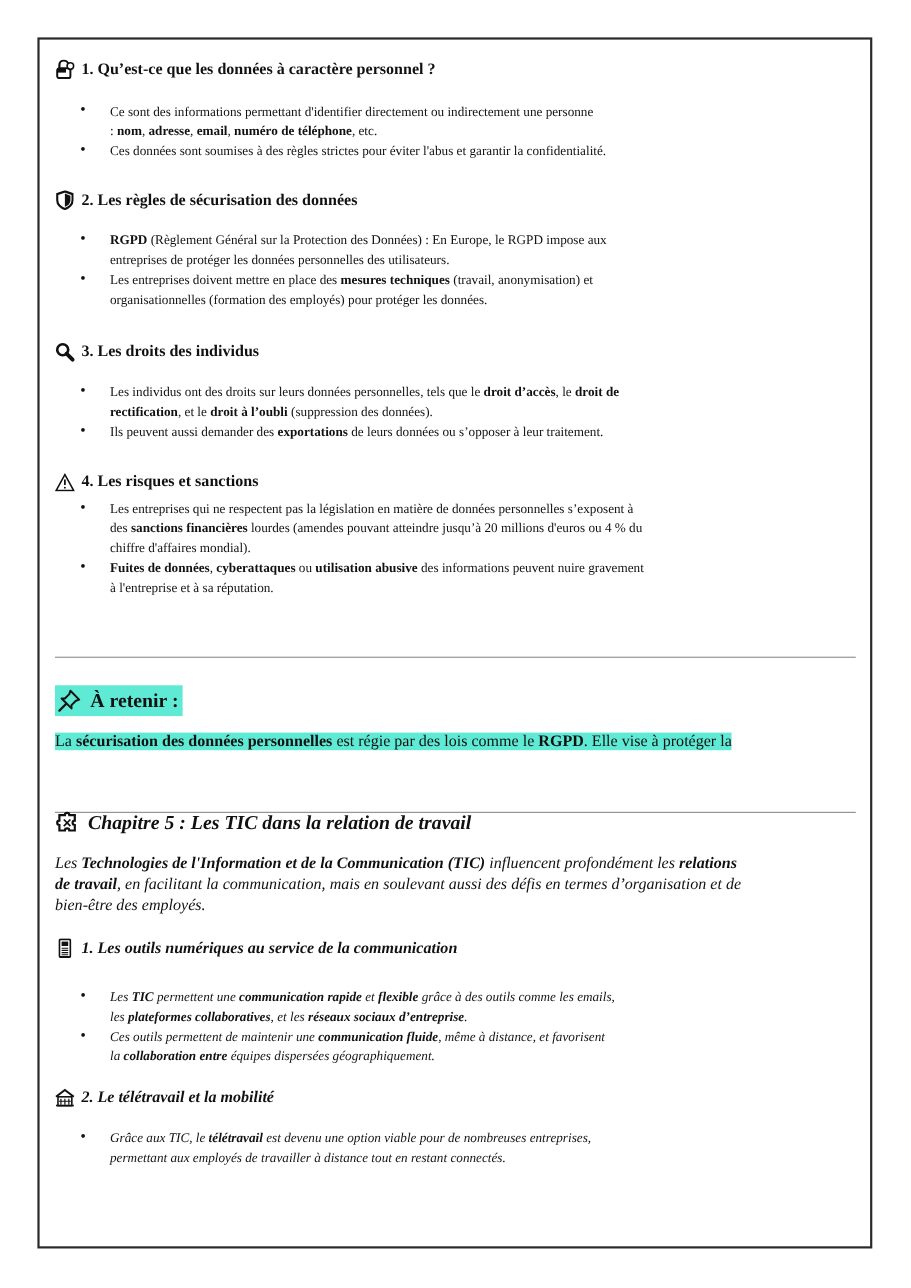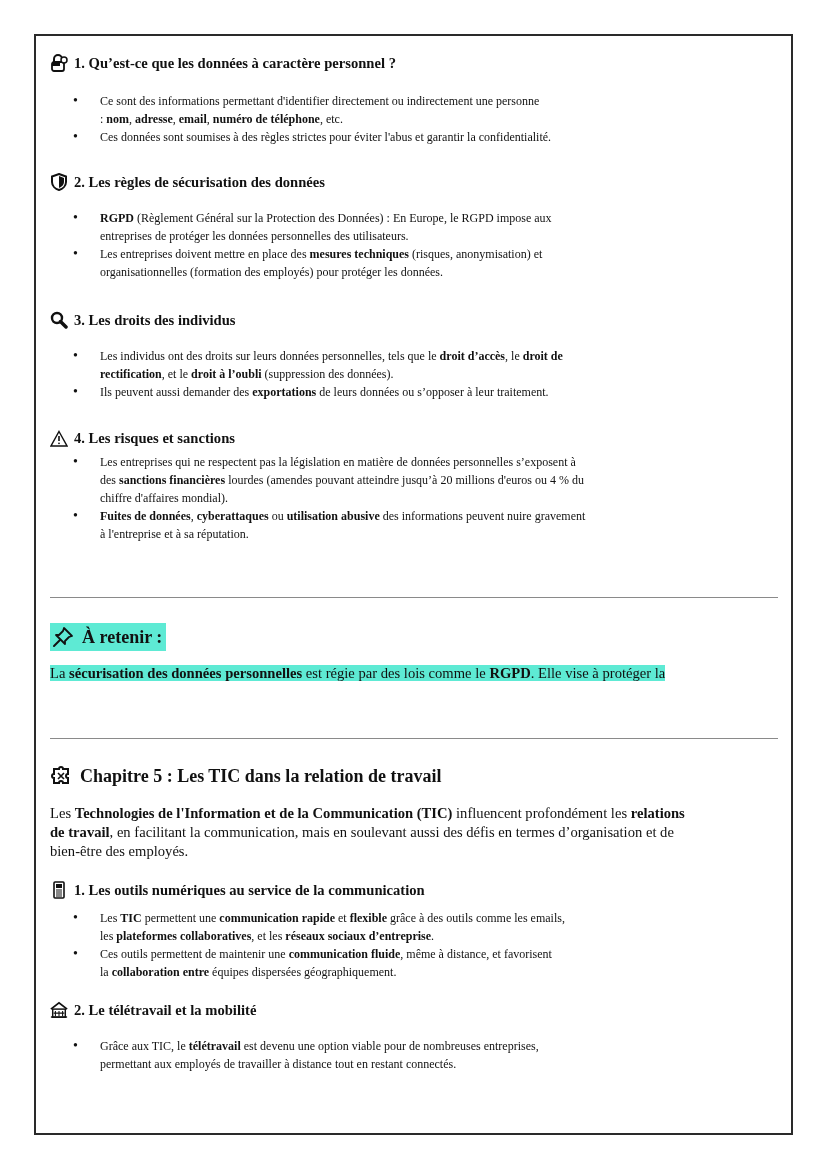--- a/index.html
+++ b/index.html
@@ -52,21 +52,21 @@
       <span class="ic">
         <svg width="16" height="18" viewBox="0 0 16 18">
             <path d="M8 1 L15 3.5 V9 C15 13 11.5 16 8 17 C4.5 16 1 13 1 9 V3.5 Z" fill="#fff" stroke="#111" stroke-width="2"></path>
             <path d="M8 3 L13 5 V9 C13 12 10.5 14 8 15 Z" fill="#111"></path>
           </svg>
       </span>
       <span>2. Les règles de sécurisation des données</span>
     </h3>
     <ul style="margin-top:18px;">
       <li><b>RGPD</b><span> (Règlement Général sur la Protection des Données) : En Europe, le RGPD impose aux</span><br><span>entreprises de protéger les données personnelles des utilisateurs.</span></li>
-      <li><span>Les entreprises doivent mettre en place des </span><b>mesures techniques</b><span> (risques, anonymisation) et</span><br><span>organisationnelles (formation des employés) pour protéger les données.</span></li>
+      <li><span>Les entreprises doivent mettre en place des </span><b>mesures techniques</b><span> (travail, anonymisation) et</span><br><span>organisationnelles (formation des employés) pour protéger les données.</span></li>
     </ul>
   </div>
 
   <div class="abs" style="top:261px;">
     <h3 class="h3">
       <span class="ic">
         <svg width="18" height="18" viewBox="0 0 18 18">
             <circle cx="7" cy="7" r="5" fill="#fff" stroke="#111" stroke-width="2.4"></circle>
             <path d="M10.5 10.5 L16 16" stroke="#111" stroke-width="3.5" stroke-linecap="round"></path>
           </svg>
@@ -108,21 +108,21 @@
       </span>
       <span>À retenir :</span>
     </h2>
     <p class="body" style="margin-top:12px;">
       <span class="hl"><span>La </span><b>sécurisation des données personnelles</b><span> est régie par des lois comme le </span><b>RGPD</b><span>. Elle vise à protéger la</span></span><br>
     </p>
   </div>
 
   <hr class="sep abs" style="top:688px;">
 
-  <div class="abs" style="top:714px;">
+  <div class="abs" style="top:686px;font-style:italic;">
     <h2 class="h2">
       <span class="ic">
         <svg width="22" height="22" viewBox="0 0 22 22">
             <path d="M4 4 H9 A2 2 0 0 1 13 4 H18 V9 A2 2 0 0 0 18 13 V18 H13 A2 2 0 0 0 9 18 H4 V13 A2 2 0 0 1 4 9 Z" fill="none" stroke="#111" stroke-width="2"></path>
             <path d="M8 8 L14 14 M14 8 L8 14" stroke="#111" stroke-width="1.6"></path>
           </svg>
       </span>
       <span>Chapitre 5 : Les TIC dans la relation de travail</span>
     </h2>
     <p class="body" style="margin-top:16px;">
@@ -132,21 +132,21 @@
     <h3 class="h3" style="margin-top:20px;">
       <span class="ic">
         <svg width="12" height="18" viewBox="0 0 12 18">
             <rect x="1" y="1" width="10" height="16" rx="1" fill="#fff" stroke="#111" stroke-width="1.6"></rect>
             <rect x="3" y="3" width="6" height="4" fill="#111"></rect>
             <path d="M3 9 H9 M3 11 H9 M3 13 H9 M3 15 H9" stroke="#111" stroke-width="1"></path>
           </svg>
       </span>
       <span>1. Les outils numériques au service de la communication</span>
     </h3>
-    <ul style="margin-top:10px;">
+    <ul style="margin-top:26px;">
       <li><span>Les </span><b>TIC</b><span> permettent une </span><b>communication rapide</b><span> et </span><b>flexible</b><span> grâce à des outils comme les emails,</span><br><span>les </span><b>plateformes collaboratives</b><span>, et les </span><b>réseaux sociaux d’entreprise</b><span>.</span></li>
       <li><span>Ces outils permettent de maintenir une </span><b>communication fluide</b><span>, même à distance, et favorisent</span><br><span>la </span><b>collaboration entre</b><span> équipes dispersées géographiquement.</span></li>
     </ul>
 
     <h3 class="h3" style="margin-top:20px;">
       <span class="ic">
         <svg width="20" height="18" viewBox="0 0 20 18">
             <path d="M1 8 L10 1 L19 8" fill="none" stroke="#111" stroke-width="2"></path>
             <rect x="3" y="8" width="14" height="9" fill="#fff" stroke="#111" stroke-width="1.6"></rect>
             <path d="M6 10 V16 M10 10 V16 M14 10 V16 M4 12.5 H16" stroke="#111" stroke-width="1.2"></path>

